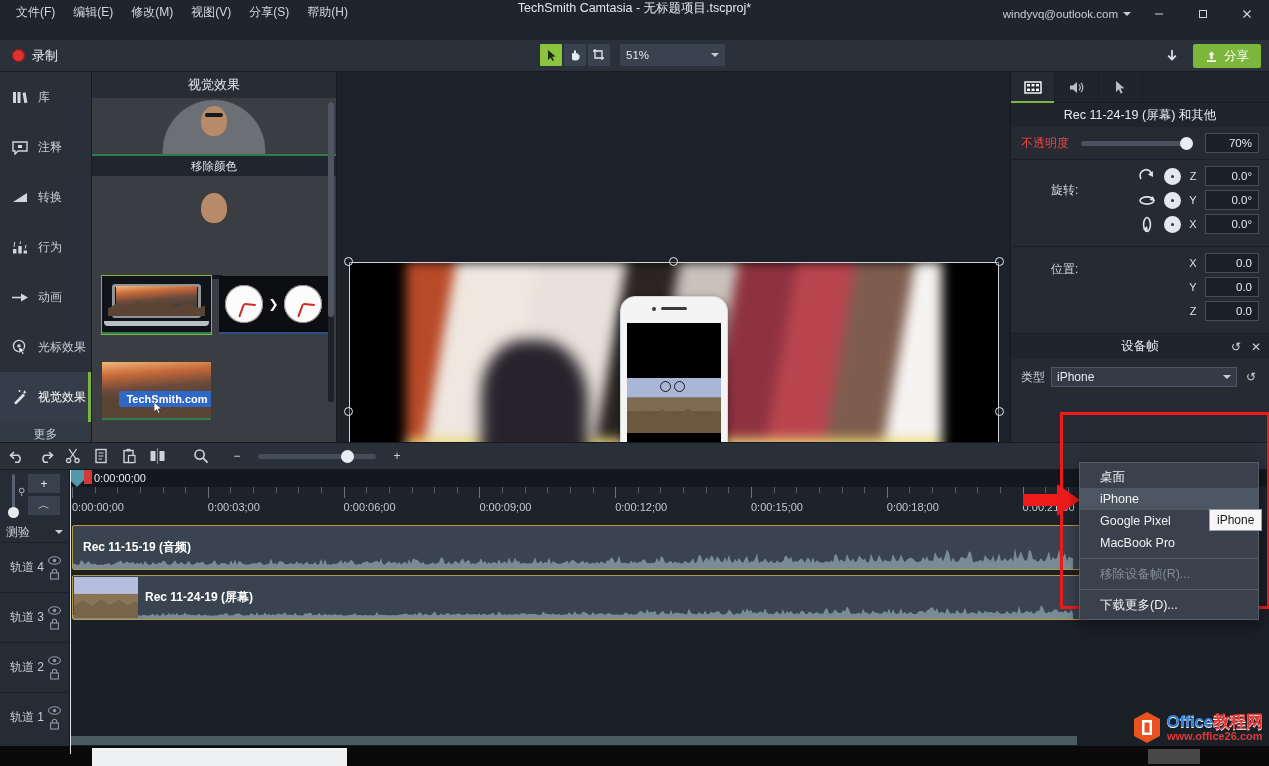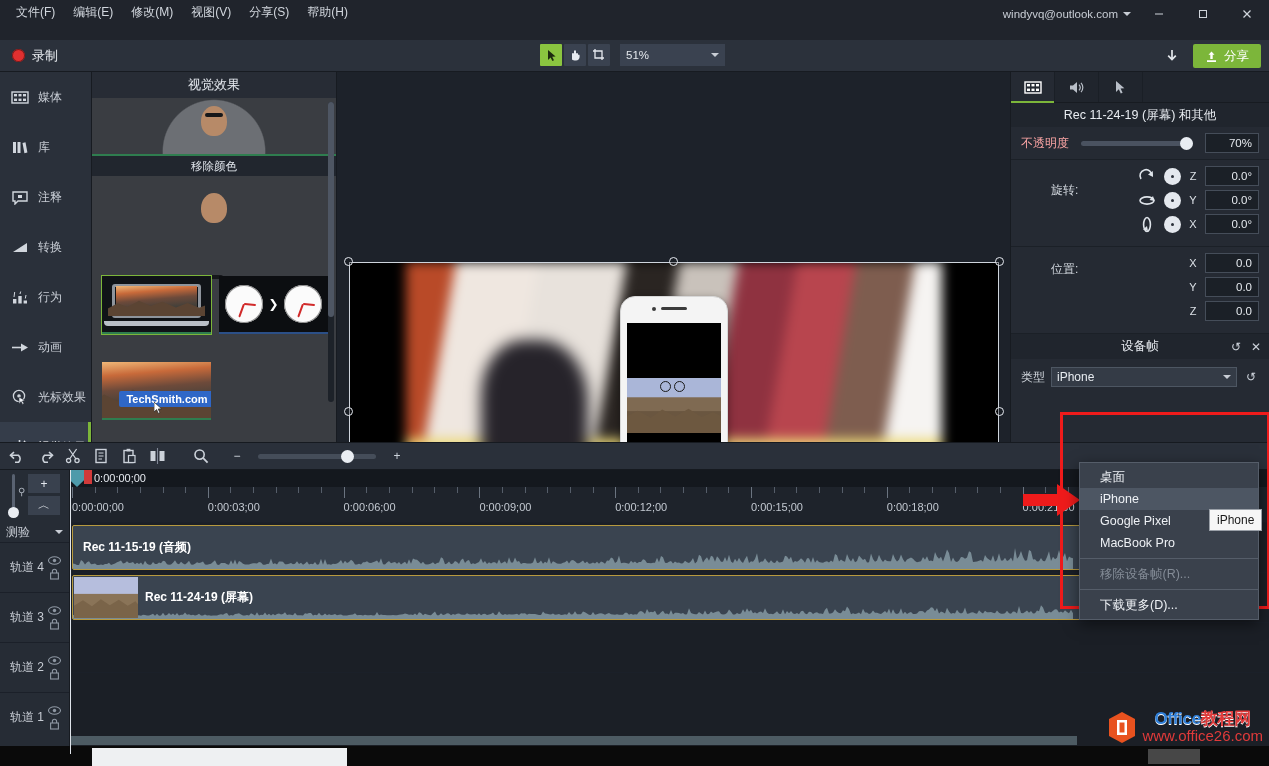--- a/index.html
+++ b/index.html
@@ -273,21 +273,21 @@
     width:44px; display:flex; align-items:center; justify-content:center;
     color:#b9bfc8; border-right:1px solid #1a1f26; position:relative;
   }
   .pt.active { background:#252a33; color:#fff; }
   .pt.active:after { content:""; position:absolute; left:0;right:0;bottom:-1px;height:2px;background:#7cb63a; }
   #props-head {
     height:24px; display:flex; align-items:center; justify-content:center;
     font-size:12.5px; color:#e8ecf1; background:#20252d;
   }
   .prow { display:flex; align-items:center; padding:6px 10px; gap:8px; }
-  .plabel { font-size:12px; color:#fca5a5; }
+  .plabel { font-size:12px; color:#ef4444; }
   #opacity-row { border-bottom:1px solid #1b2027; }
   #opa-slider { flex:1; height:5px; background:#4a5260; border-radius:3px; position:relative; margin:0 4px; }
   #opa-slider i { position:absolute; right:0; top:-4px; width:13px;height:13px;border-radius:50%;background:#e9edf2; }
   .numbox {
     width:54px; height:20px; background:#1b2027; border:1px solid #454d59;
     display:flex; align-items:center; justify-content:flex-end; padding-right:6px;
     font-size:11.5px; color:#e5e9ee;
   }
   #rot-block { padding:6px 10px 8px; border-bottom:1px solid #1b2027; }
   .rot-line { display:flex; align-items:center; justify-content:flex-end; gap:7px; margin-bottom:4px; }
@@ -399,34 +399,35 @@
   #taskbar { position:absolute; left:0; right:0; bottom:0; height:20px; background:#0a0a0a; }
   #tb-win { position:absolute; left:92px; top:2px; width:255px; height:18px; background:#eef0f2; }
   #tb-block { position:absolute; left:1148px; top:3px; width:52px; height:15px; background:#474747; }
 
   
   #watermark { position:absolute; right:6px; bottom:22px; display:flex; align-items:center; gap:5px; z-index:60; }
   #wm-logo { width:30px; height:33px; }
   #wm-text { line-height:1.05;text-align:center; }
   #wm-l1 { font-size:17px; font-weight:bold; color:#2f7fd8; text-shadow:0 1px 0 #fff; letter-spacing:-.3px; }
   #wm-l1 b { color:#e03a3a; }
-  #wm-l2 { font-size:15px; font-weight:normal; color:#e03a3a; }
+  #wm-l2 { font-size:11px; font-weight:bold; color:#e03a3a; }
 </style>
 </head>
 <body>
 
 <div id="titlebar">
   <div class="menu-list">
     <div class="menu-item">文件(F)</div>
     <div class="menu-item">编辑(E)</div>
     <div class="menu-item">修改(M)</div>
     <div class="menu-item">视图(V)</div>
     <div class="menu-item">分享(S)</div>
     <div class="menu-item">帮助(H)</div>
   </div>
+  <div id="app-title">TechSmith Camtasia - 无标题项目.tscproj*</div>
   <div class="tb-right">
     <div id="account">
       <span>windyvq@outlook.com</span>
       <span class="caret-dn"></span>
     </div>
     <div class="wbtn" id="btn-min">
       <svg width="12" height="12" viewBox="0 0 12 12">
           <line x1="2" y1="6" x2="10" y2="6" stroke="#cfd4db" stroke-width="1"></line>
         </svg>
     </div>
@@ -483,34 +484,20 @@
           <path d="M6.5 1.5 L3.5 4.8 H5.3 V9 H7.7 V4.8 H9.5 Z M2 10.2 H11 V12 H2 Z" fill="#fff"></path>
         </svg>
       <span>分享</span>
     </div>
   </div>
 </div>
 
 <div id="main-row">
 
   <div id="sidebar">
-    <div class="sb-item">
-      <span class="sb-ico">
-        <svg width="18" height="15" viewBox="0 0 18 15">
-            <rect x="1" y="2" width="16" height="11" fill="none" stroke="#d1d6dd" stroke-width="1.4"></rect>
-            <rect x="3" y="4" width="3" height="2.4" fill="#d1d6dd"></rect>
-            <rect x="7.5" y="4" width="3" height="2.4" fill="#d1d6dd"></rect>
-            <rect x="12" y="4" width="3" height="2.4" fill="#d1d6dd"></rect>
-            <rect x="3" y="8.6" width="3" height="2.4" fill="#d1d6dd"></rect>
-            <rect x="7.5" y="8.6" width="3" height="2.4" fill="#d1d6dd"></rect>
-            <rect x="12" y="8.6" width="3" height="2.4" fill="#d1d6dd"></rect>
-          </svg>
-      </span>
-      <span>媒体</span>
-    </div>
     <div class="sb-item">
       <span class="sb-ico">
         <svg width="18" height="15" viewBox="0 0 18 15">
             <rect x="2" y="2" width="3" height="11" fill="#d1d6dd"></rect>
             <rect x="6.5" y="2" width="3" height="11" fill="#d1d6dd"></rect>
             <path d="M11.5 3 L14.5 2.3 L16.4 12.6 L13.4 13.3 Z" fill="#d1d6dd"></path>
           </svg>
       </span>
       <span>库</span>
     </div>

